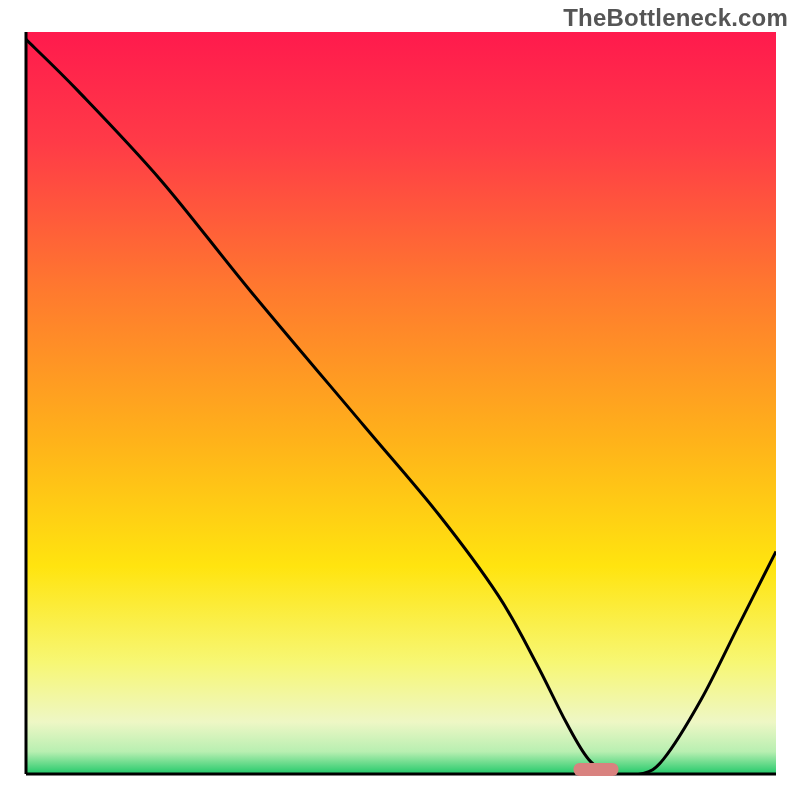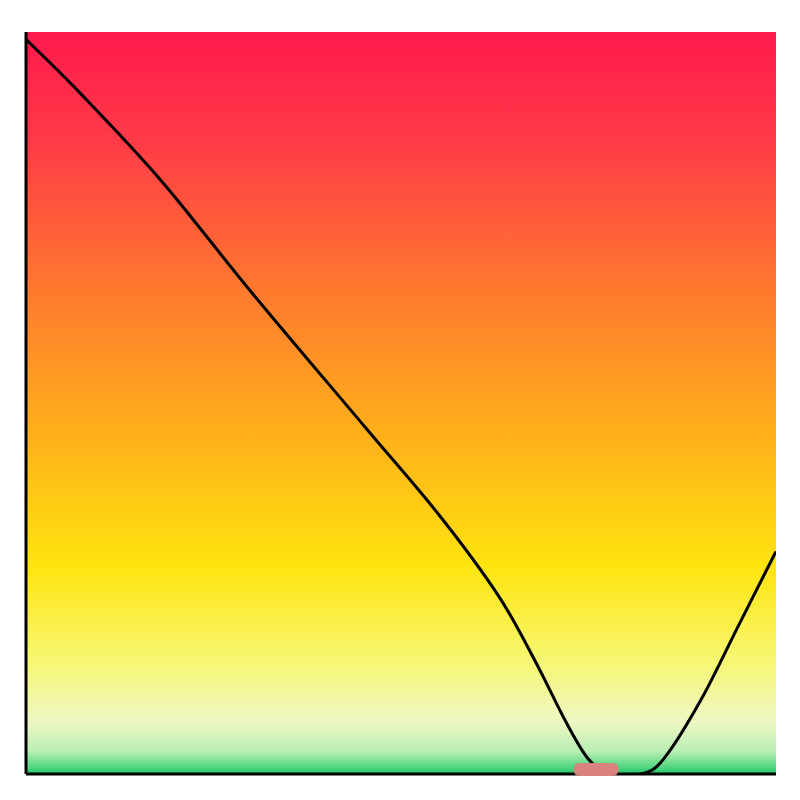--- a/index.html
+++ b/index.html
@@ -56,13 +56,14 @@
     <rect id="bg-rect" fill="url(#bg-grad)" x="26" y="32" width="750" height="742"></rect>
 
     <line id="axis-left" stroke="#000" stroke-width="3" x1="26" y1="32" x2="26" y2="774"></line>
     <line id="axis-bottom" stroke="#000" stroke-width="3" x1="26" y1="774" x2="776" y2="774"></line>
 
     <path id="curve" fill="none" stroke="#000" stroke-width="3" clip-path="url(#plot-clip)" d="M 26 39.42000000000001 C 34.75 48.07666666666667, 56 67.86333333333332, 78.5 91.35999999999997 C 101 114.85666666666663, 132.25 147.00999999999996, 161 180.39999999999998 C 189.75 213.79, 217.25 250.89, 251 291.7 C 284.75 332.51, 332.25 388.1600000000001, 363.5 425.26000000000005 C 394.75 462.36, 416.00000000000006 485.8566666666666, 438.50000000000006 514.3 C 461.00000000000006 542.7433333333332, 482.25 571.1866666666666, 498.5 595.92 C 514.75 620.6533333333333, 524.75 641.6766666666666, 536 662.6999999999999 C 547.25 683.7233333333332, 557.25 705.9833333333332, 566 722.06 C 574.75 738.1366666666667, 581 750.5033333333333, 588.5 759.16 C 596 767.8166666666666, 602.25 771.5266666666666, 611 774 C 619.75 776.4733333333334, 632.25 776.4733333333334, 641 774 C 649.75 771.5266666666666, 653.5 771.5266666666666, 663.5 759.16 C 673.5 746.7933333333333, 688.5 722.0600000000001, 701 699.8000000000001 C 713.5 677.5400000000001, 726 650.3333333333334, 738.5 625.6 C 751 600.8666666666667, 769.75 563.7666666666667, 776 551.4"></path>
 
     <rect id="marker" rx="6" ry="6" x="573.5" y="763" width="45" height="13" fill="#d9827f"></rect>
   </svg>
 
+  <div class="watermark">TheBottleneck.com</div>
 </div>
 
 </body></html>

